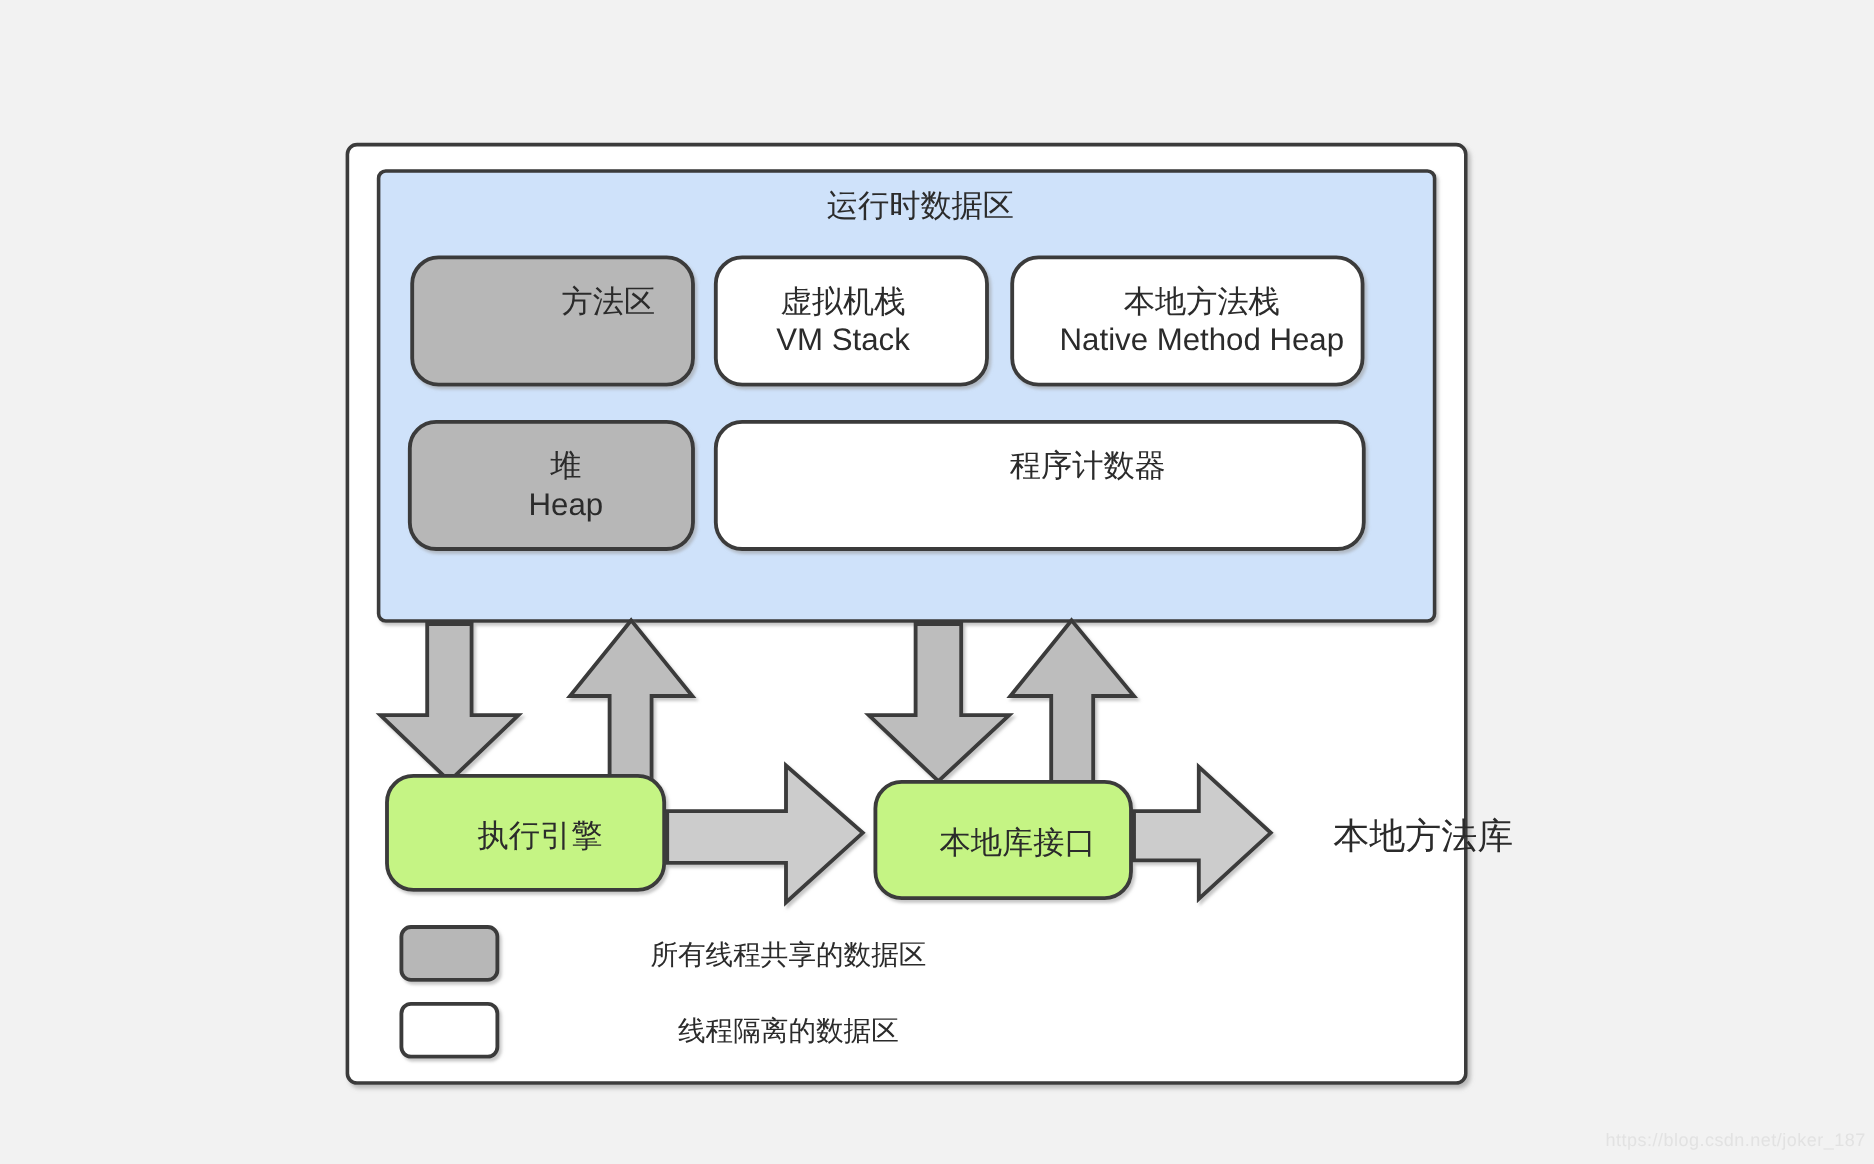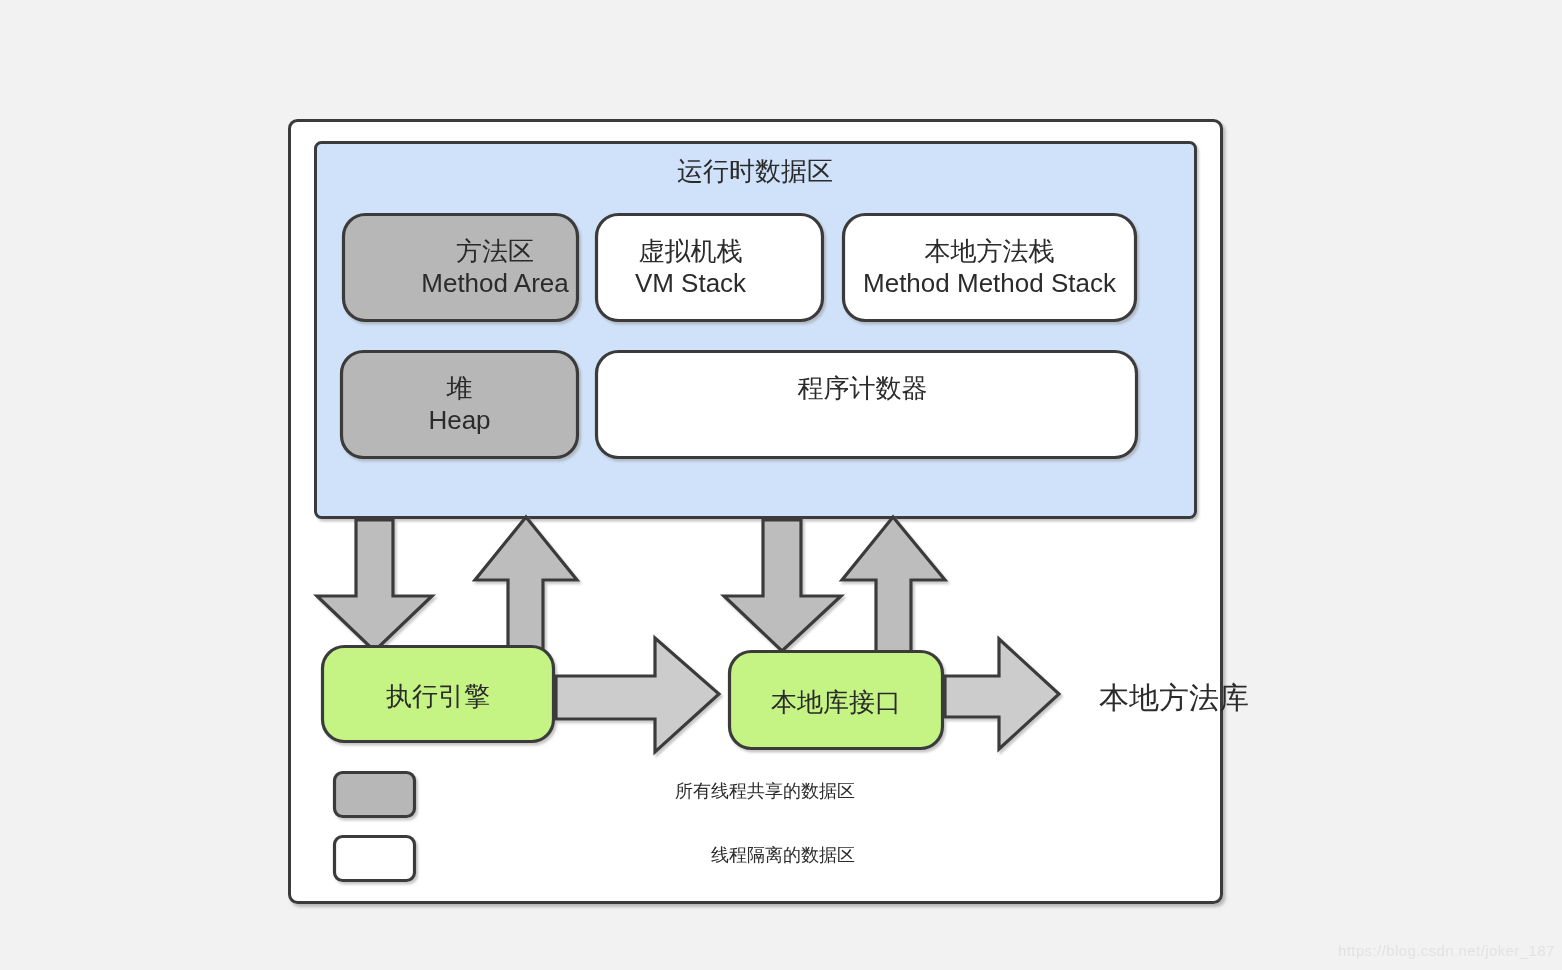--- a/index.html
+++ b/index.html
@@ -13,26 +13,27 @@
   #stage{position:absolute;left:0;top:0;width:1562px;height:970px;}
   #svgroot{position:absolute;left:0;top:0;}
 
   
   .lbl{
     position:absolute;
     color:#2b2b2b;
     text-align:center;
     line-height:1.22;
     white-space:nowrap;
+    margin-left:12px;
     -webkit-font-smoothing:antialiased;
   }
   .lbl .cn{display:block;font-size:26px;}
   .lbl .en{display:block;font-size:26px;}
   .panel-title{font-size:26px;}
-  .legend-text{font-size:18px;text-align:right;}
+  .legend-text{font-size:23px;text-align:center;}
   .side-text{font-size:30px;text-align:center;}
   .green-text{font-size:26px;}
   .wm{
     position:absolute;
     font-size:15px;
     color:#e2e2e2;
     letter-spacing:.4px;
     white-space:nowrap;
   }
 </style>
@@ -84,39 +85,38 @@
 
     <rect x="334.5" y="772.5" width="80" height="44" rx="8" ry="8" fill="#b7b7b7" stroke="#3a3a3a" stroke-width="3.2" filter="url(#softshadow2)"></rect>
 
     <rect x="334.5" y="836.5" width="80" height="44" rx="8" ry="8" fill="#ffffff" stroke="#3a3a3a" stroke-width="3.2" filter="url(#softshadow2)"></rect>
   </svg>
 
   <div class="lbl panel-title" style="left:314px;top:156px;width:882px;">运行时数据区</div>
 
   <div class="lbl" style="left:360px;top:236px;width:270px;">
     <span class="cn">方法区</span>
-    <span class="en">Method Area</span>
   </div>
 
   <div class="lbl" style="left:596px;top:236px;width:189px;">
     <span class="cn">虚拟机栈</span>
     <span class="en">VM Stack</span>
   </div>
 
   <div class="lbl" style="left:843px;top:236px;width:293px;">
     <span class="cn">本地方法栈</span>
-    <span class="en">Method Method Stack</span>
+    <span class="en">Native Method Heap</span>
   </div>
 
   <div class="lbl" style="left:341px;top:373px;width:237px;">
     <span class="cn">堆</span>
     <span class="en">Heap</span>
   </div>
 
-  <div class="lbl" style="left:592px;top:373px;width:541px;">
+  <div class="lbl" style="left:624px;top:373px;width:541px;">
     <span class="cn">程序计数器</span>
   </div>
 
   <div class="lbl green-text" style="left:322px;top:681px;width:232px;">执行引擎</div>
 
   <div class="lbl green-text" style="left:729px;top:687px;width:214px;">本地库接口</div>
 
   <div class="lbl side-text" style="left:1064px;top:680px;width:220px;">本地方法库</div>
 
   <div class="lbl legend-text" style="left:435px;top:781px;width:420px;">所有线程共享的数据区</div>

